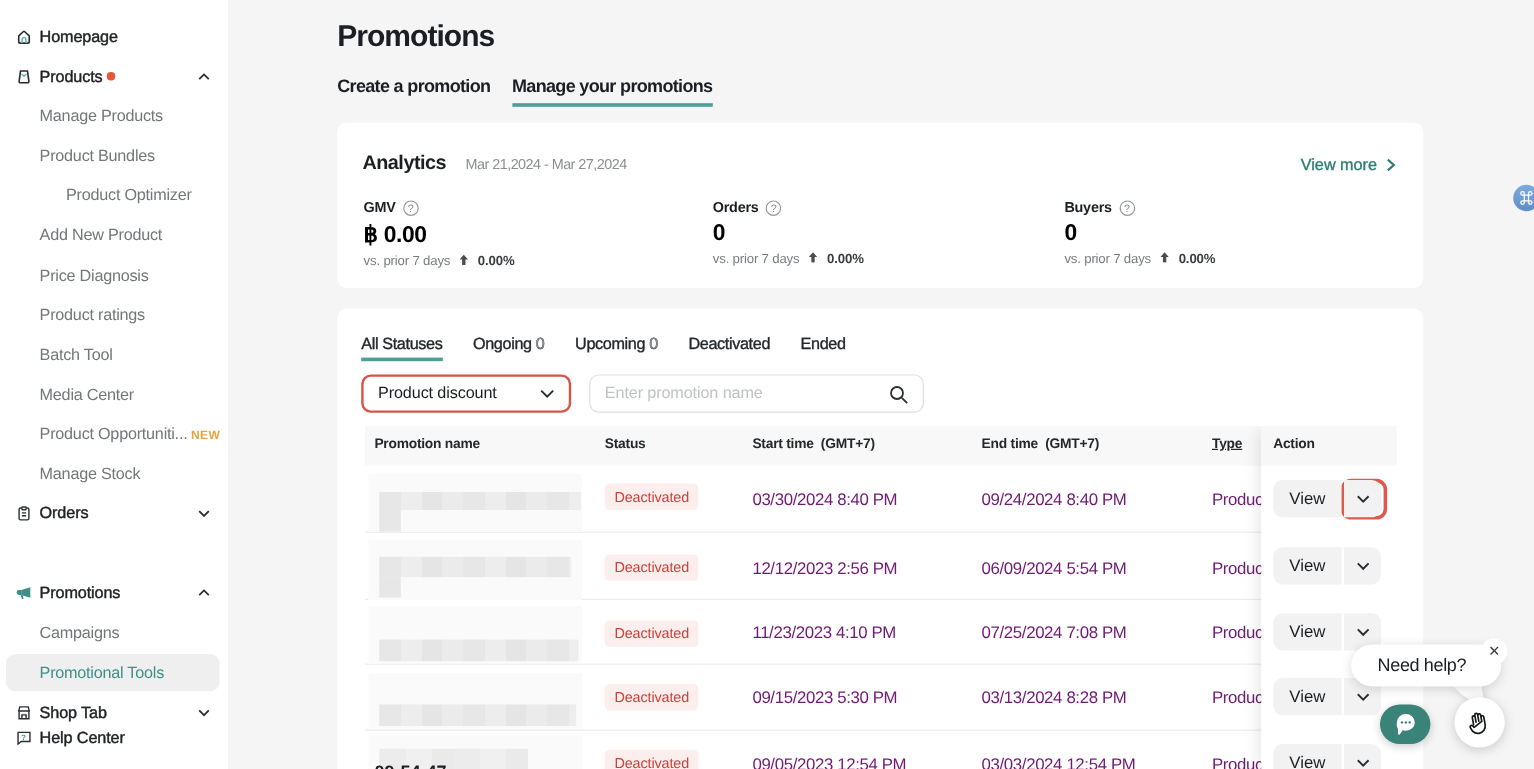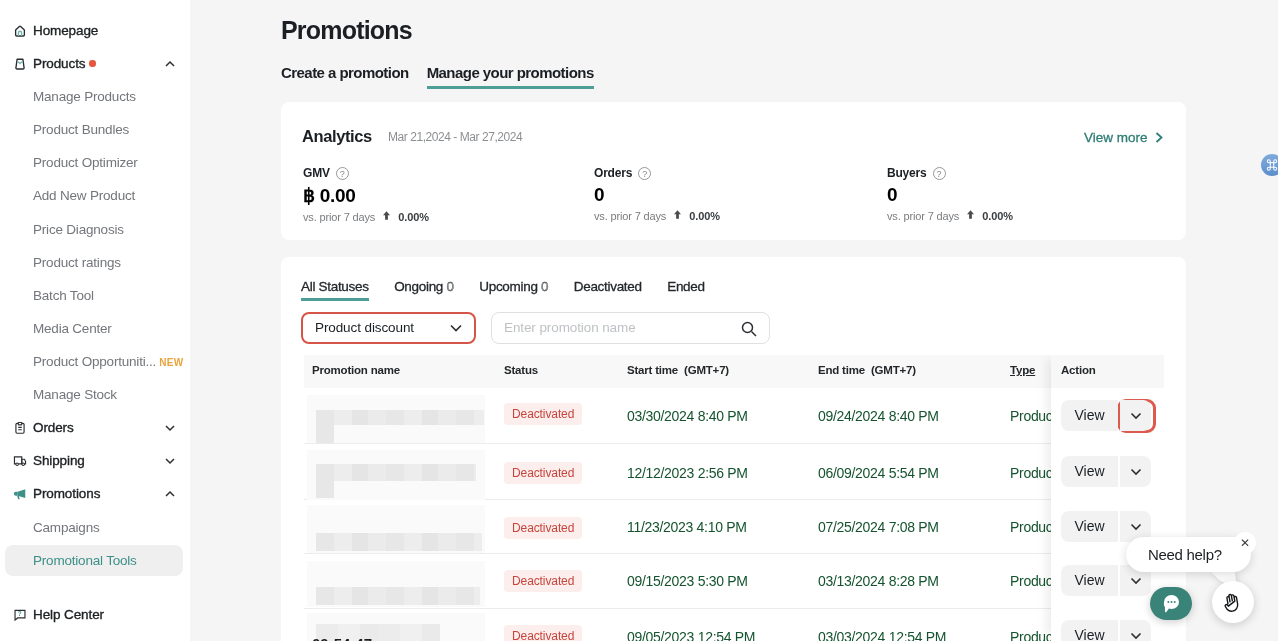--- a/index.html
+++ b/index.html
@@ -38,21 +38,21 @@
 .seldd svg { position:absolute; right:12px; top:10px; }
 .searchbox { position:absolute; left:190px; top:0; width:279px; height:32px; border:1px solid #e0e0e0; border-radius:8px; background:#fff; font-size:13.5px; color:#bfc2c5; line-height:30px; padding-left:12px; letter-spacing:-0.1px; }
 .searchbox svg { position:absolute; right:12px; top:8px; }
 #tablewrap { position:absolute; left:23px; top:98px; width:860px; height:286px; overflow:hidden; }
 .thead { position:absolute; left:0; top:0; width:860px; height:33px; background:#f8f8f8; }
 .th { position:absolute; top:9px; font-size:11.5px; font-weight:700; color:#24282b; letter-spacing:-0.2px; }
 .row { position:absolute; left:0; width:860px; border-bottom:1px solid #ececec; }
 .namecell { position:absolute; left:3px; width:178px; background:#fafafa; }
 .blurbar { position:absolute; background:repeating-linear-gradient(90deg,#e7e7e7 0 18px,#ededed 18px 36px,#e5e5e5 36px 52px,#ebebeb 52px 70px); }
 .badge { position:absolute; left:200px; font-size:12px; font-weight:500; color:#c8443c; background:#fbeeec; border-radius:4px; padding:4px 8px; letter-spacing:-0.1px; }
-.dt { position:absolute; font-size:14px; color:#14532d; letter-spacing:-0.3px; }
+.dt { position:absolute; font-size:14px; color:#701a75; letter-spacing:-0.3px; }
 .actioncol { position:absolute; right:0px; top:0; width:113px; height:286px; background:#fff; box-shadow:-8px 0 10px -4px rgba(0,0,0,0.08); }
 .actioncol .th { left:10px; }
 .vbtn { position:absolute; left:10px; display:flex; }
 .vbtn .vmain { width:57px; height:31px; background:#f2f2f2; border-radius:8px 0 0 8px; font-size:14px; font-weight:500; color:#1b1f23; text-align:center; line-height:31px; }
 .vbtn .vdrop { width:31px; height:31px; background:#f2f2f2; border-radius:0 8px 8px 0; margin-left:2px; display:flex; align-items:center; justify-content:center; }
 .hlframe { position:absolute; left:66px; top:44px; width:39px; height:34px; border:3.5px solid #dd5a4e; border-radius:9px; }
 .needhelp { position:absolute; left:1126px; top:537px; width:125px; height:35px; background:#fff; border-radius:18px; box-shadow:0 2px 10px rgba(0,0,0,0.15); z-index:9; font-size:15px; font-weight:500; color:#1b1f23; line-height:35px; padding-left:22px; letter-spacing:-0.3px; }
 .needhelp .x { position:absolute; right:-5px; top:-5px; width:22px; height:22px; background:#fff; border-radius:50%; color:#3a3d40; font-weight:400; font-size:12px; line-height:22px; text-align:center; }
 .tail { position:absolute; left:1208px; top:568px; z-index:8; filter:drop-shadow(2px 3px 3px rgba(0,0,0,0.10)); }
 .chatbtn { position:absolute; left:1150px; top:587px; width:42px; height:33px; border-radius:17px; background:#3a8379; z-index:9; display:flex; align-items:center; justify-content:center; box-shadow:0 2px 8px rgba(0,0,0,0.2); }
@@ -253,65 +253,64 @@
         <path d="M8.6 8 L12 11 L15.4 8" fill="none" stroke="#6fb5ae" stroke-width="2.3"></path>
       </svg>
     <span class="tx">Products</span>
       <span class="reddot"></span>
     <svg class="chev" viewBox="0 0 12 12">
         <path d="M2 8 L6 4 L10 8" fill="none" stroke="#2b2f33" stroke-width="1.5"></path>
       </svg>
   </div>
   <div class="nav-sub" style="top:89px;">Manage Products</div>
   <div class="nav-sub" style="top:122px;">Product Bundles</div>
-  <div class="nav-sub" style="top:155px;">Product Optimizer</div>
+  <div class="nav-sub" style="top:155px;margin-left:22px;">Product Optimizer</div>
   <div class="nav-sub" style="top:188px;">Add New Product</div>
   <div class="nav-sub" style="top:222px;">Price Diagnosis</div>
   <div class="nav-sub" style="top:255px;text-align:right;">Product ratings</div>
   <div class="nav-sub" style="top:288px;">Batch Tool</div>
   <div class="nav-sub" style="top:321px;text-align:right;">Media Center</div>
   <div class="nav-sub" style="top:354px;">Product Opportuniti...<span class="newbadge">NEW</span></div>
   <div class="nav-sub" style="top:387px;">Manage Stock</div>
   <div class="nav-item" style="top:411px;">
     <svg class="ic" viewBox="0 0 24 24">
         <rect x="5" y="4" width="14" height="17" rx="2" fill="none" stroke="#2b2f33" stroke-width="2"></rect>
         <rect x="9" y="2.5" width="6" height="4" rx="1" fill="#fff" stroke="#2b2f33" stroke-width="2"></rect>
         <path d="M9 11 H15 M9 15 H15" stroke="#2b2f33" stroke-width="2"></path>
       </svg>
     <span class="tx">Orders</span>
     <svg class="chev" viewBox="0 0 12 12">
         <path d="M2 4 L6 8 L10 4" fill="none" stroke="#2b2f33" stroke-width="1.5"></path>
       </svg>
   </div>
-  <div class="nav-item" style="top:444px;">
-    <svg class="ic" viewBox="0 0 24 24">
-        <path d="M2.5 5 H15 V17 H2.5 Z" fill="none" stroke="#2b2f33" stroke-width="2"></path>
-        <path d="M15 9 H19.5 L21.5 12.5 V17 H15 Z" fill="none" stroke="#2b2f33" stroke-width="2"></path>
-        <circle cx="7" cy="17.5" r="2.2" fill="#fff" stroke="#2b2f33" stroke-width="1.8"></circle>
-        <circle cx="17.5" cy="17.5" r="2.2" fill="#fff" stroke="#2b2f33" stroke-width="1.8"></circle>
-      </svg>
-    <span class="tx">Shipping</span>
-    <svg class="chev" viewBox="0 0 12 12">
-        <path d="M2 4 L6 8 L10 4" fill="none" stroke="#2b2f33" stroke-width="1.5"></path>
-      </svg>
-  </div>
   <div class="nav-item" style="top:477px;">
     <svg class="ic" viewBox="0 0 24 24">
         <path d="M21 4 L8 8 V15 L21 19 Z" fill="#3d8f87"></path>
         <path d="M8 8 H5 a2.5 2.5 0 0 0 0 7 H8 Z" fill="#3d8f87"></path>
         <path d="M7 15 L9 21 H11.5 L9.8 15" fill="#3d8f87"></path>
       </svg>
     <span class="tx">Promotions</span>
     <svg class="chev" viewBox="0 0 12 12">
         <path d="M2 8 L6 4 L10 8" fill="none" stroke="#2b2f33" stroke-width="1.5"></path>
       </svg>
   </div>
   <div class="nav-sub" style="top:520px;">Campaigns</div>
   <div class="promtools-bg"></div>
   <div class="nav-sub" style="top:553px; color:#3d8f87;">Promotional Tools</div>
+  <div class="nav-item" style="top:577px;">
+    <svg class="ic" viewBox="0 0 24 24">
+        <path d="M4.5 9.5 L6 3.5 H18 L19.5 9.5" fill="none" stroke="#2b2f33" stroke-width="2"></path>
+        <path d="M3.5 9.5 H20.5 M5 9.5 V20.5 H19 V9.5" fill="none" stroke="#2b2f33" stroke-width="2"></path>
+        <path d="M9 20.5 V15 H15 V20.5" fill="none" stroke="#2b2f33" stroke-width="2"></path>
+      </svg>
+    <span class="tx">Shop Tab</span>
+    <svg class="chev" viewBox="0 0 12 12">
+        <path d="M2 4 L6 8 L10 4" fill="none" stroke="#2b2f33" stroke-width="1.5"></path>
+      </svg>
+  </div>
   <div class="nav-item" style="top:598px;">
     <svg class="ic" viewBox="0 0 24 24">
         <path d="M3.5 4 H20.5 V17 H8 L3.5 20.5 Z" fill="none" stroke="#2b2f33" stroke-width="2"></path>
         <text x="8" y="14.5" font-size="11" font-weight="bold" fill="#3d8f87">?</text>
       </svg>
     <span class="tx">Help Center</span>
   </div>
 </div>
 
 </body></html>

